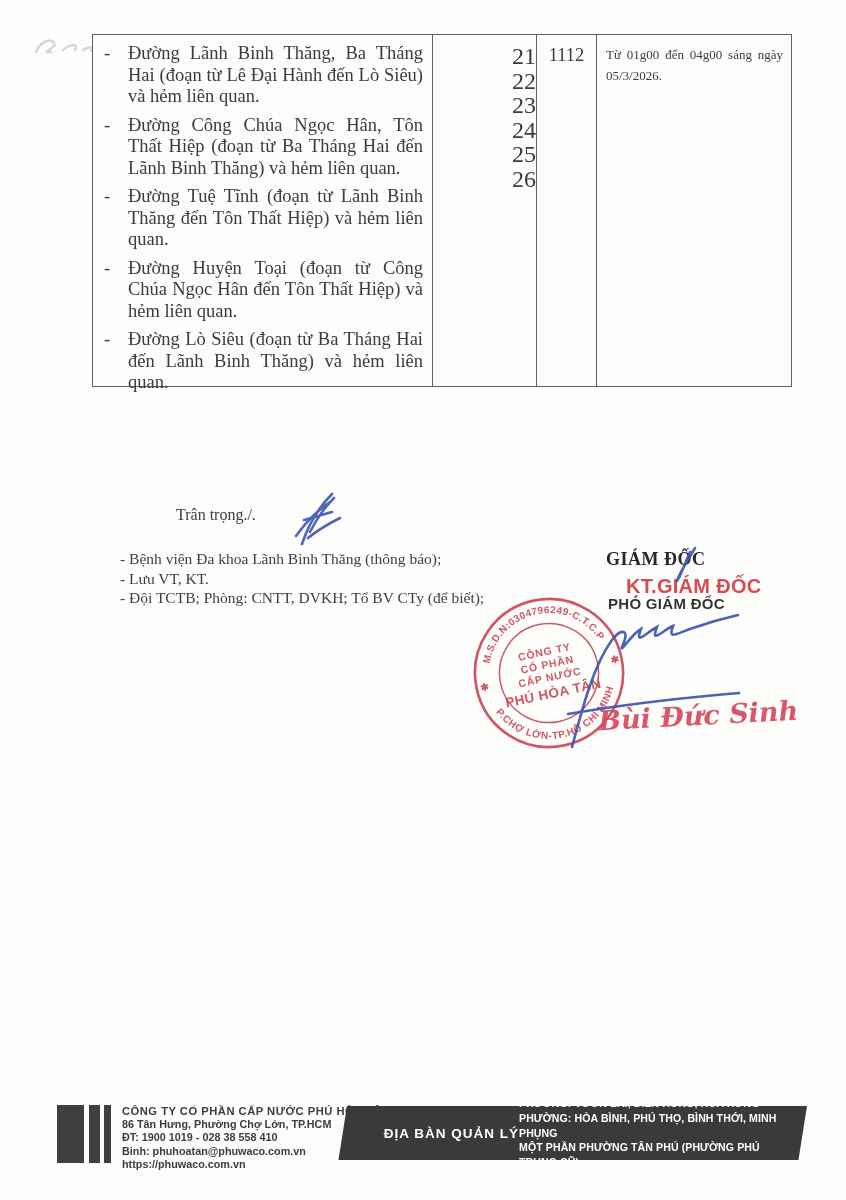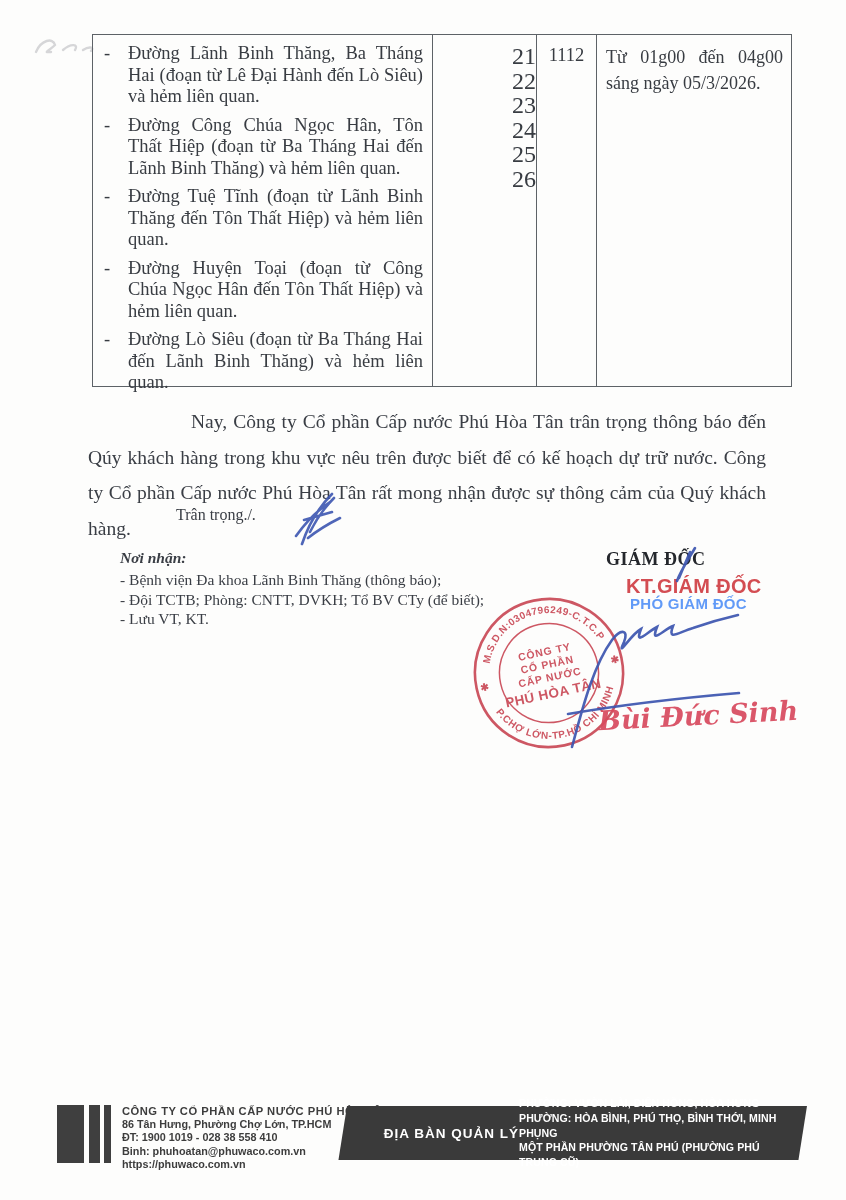--- a/index.html
+++ b/index.html
@@ -8,43 +8,43 @@
 
   
   .sched-table { position:absolute; left:92px; top:34px; width:700px; height:353px;
     display:flex; border:1.6px solid #5d6267; color:#383c42; }
   .col { border-right:1.6px solid #5d6267; height:100%; }
   .col:last-child { border-right:none; }
   .col-streets { width:340px; padding:8px 9px 0 11px; }
   .col-nums { width:104px; padding-top:9px; text-align:right; font-size:24px; line-height:24.5px; }
   .col-ward { width:81px; padding-top:11px; text-align:center; font-size:18.5px; }
   .col-code { width:60px; padding-top:10px; text-align:center; font-size:18.5px; }
-  .col-time { flex:1; padding:9px 8px 0 9px; font-size:18px; line-height:26px; text-align:justify; }
+  .col-time { flex:1; padding:9px 8px 0 9px; font-size:13px; line-height:21px; text-align:justify; }
   .street-item { display:flex; margin-bottom:7px; }
   .street-dash { width:24px; flex:none; font-size:18.5px; line-height:21.5px; }
   .street-text { flex:1; font-size:18.5px; line-height:21.5px; text-align:justify; }
   .num-line { display:block; }
 
   
   .para { position:absolute; left:88px; top:404px; width:678px; font-size:19.5px;
     line-height:35.5px; text-align:justify; text-indent:103px; color:#3a3e45; }
   .closing { position:absolute; left:176px; top:506px; font-size:16px; color:#3a3e45; }
 
   
   .recipients { position:absolute; left:120px; top:549px; width:410px; color:#3a3e45; }
   .recipients-heading { font-size:15.5px; font-weight:bold; font-style:italic; margin-bottom:3px; }
   .recipient-item { font-size:15.5px; line-height:19.6px; }
 
   
   .director-title { position:absolute; left:606px; top:549px; font-size:18px; font-weight:bold;
     letter-spacing:0.5px; color:#24272c; }
   .kt-line { position:absolute; left:626px; top:575px; font-family:"Liberation Sans",sans-serif;
     font-size:20px; font-weight:bold; color:#cf3a40; letter-spacing:0.3px; opacity:.9; }
-  .deputy-line { position:absolute; left:630px; top:595px; font-family:"Liberation Sans",sans-serif;
-    font-size:15px; font-weight:bold; color:#3b82f6; letter-spacing:0.3px; opacity:.8; }
+  .deputy-line { position:absolute; left:608px; top:595px; font-family:"Liberation Sans",sans-serif;
+    font-size:15px; font-weight:bold; color:#000000; letter-spacing:0.3px; opacity:.8; }
   .signer-name { position:absolute; left:598px; top:700px; font-family:"DejaVu Serif", serif;
     font-style:italic; font-weight:bold; font-size:27px; color:#d84a5e; transform:rotate(-3deg); opacity:.92; }
   .stamp-svg { position:absolute; left:468px; top:592px; opacity:.88; }
   .sig-svg { position:absolute; left:455px; top:538px; }
   .initial-svg { position:absolute; left:288px; top:486px; }
   .pencil-svg { position:absolute; left:28px; top:34px; opacity:.75; }
 
   
   .footer-logo { position:absolute; left:57px; top:1105px; width:60px; height:58px; }
   .footer-logo .bar { position:absolute; top:0; height:58px; background:#3f3f3f; }
@@ -99,32 +99,30 @@
       <span class="num-line">22</span>
       <span class="num-line">23</span>
       <span class="num-line">24</span>
       <span class="num-line">25</span>
       <span class="num-line">26</span>
     </div>
     <div class="col col-code">1112</div>
     <div class="col col-time">Từ 01g00 đến 04g00 sáng ngày 05/3/2026.</div>
   </div>
 
-  <p class="para">Nay, Công ty Cổ phần Cấp nước Phú Hòa Tân trân trọng thông báo đến Qúy khách hàng trong khu vực nêu trên được biết để có kế hoạch dự trữ nước. Công ty Cổ phần Cấp nước Phú Hòa Tân rất mong nhận được sự thông cảm của Quý khách hàng.</p>
   <div class="closing">Trân trọng./.</div>
 
   <svg class="initial-svg" width="64" height="64" viewBox="0 0 64 64">
     <path d="M 14 58 C 20 40 30 22 44 8 M 8 50 C 18 36 30 24 42 16 M 22 46 C 28 34 36 22 46 12 M 16 34 L 44 26 M 20 52 C 30 44 40 38 52 32" fill="none" stroke="#3c55b0" stroke-width="2.6" stroke-linecap="round" opacity="0.9"></path>
   </svg>
 
   <div class="recipients">
-    <div class="recipients-heading">Nơi nhận:</div>
     <div class="recipient-item">- Bệnh viện Đa khoa Lãnh Binh Thăng (thông báo);</div>
+    <div class="recipient-item">- Lưu VT, KT.</div>
     <div class="recipient-item">- Đội TCTB; Phòng: CNTT, DVKH; Tổ BV CTy (để biết);</div>
-    <div class="recipient-item">- Lưu VT, KT.</div>
   </div>
 
   <div class="director-title">GIÁM ĐỐC</div>
   <div class="kt-line">KT.GIÁM ĐỐC</div>
   <div class="deputy-line">PHÓ GIÁM ĐỐC</div>
 
   <svg class="stamp-svg" width="162" height="162" viewBox="0 0 162 162">
     <defs>
       <path id="arcTop" d="M 21 81 A 60 60 0 1 1 141 81"></path>
       <path id="arcBottom" d="M 15 81 A 66 66 0 0 0 147 81"></path>

